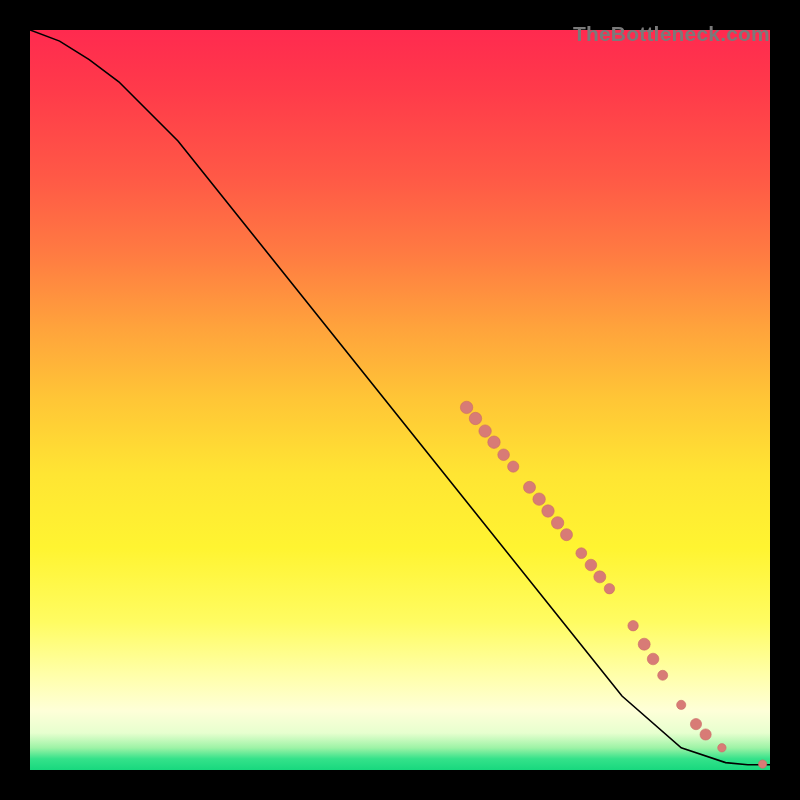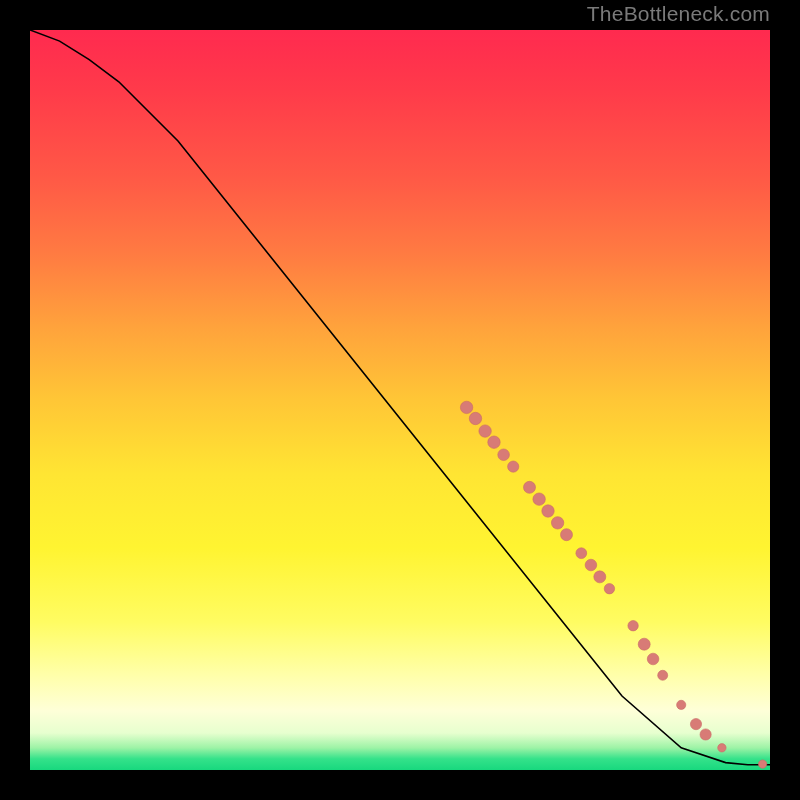--- a/index.html
+++ b/index.html
@@ -44,25 +44,25 @@
   }
   .svg-overlay {
     position: absolute;
     left: 30px;
     top: 30px;
     width: 740px;
     height: 740px;
   }
   .watermark {
     position: absolute;
-    top: 2px;
+    top: 22px;
     right: 30px;
     color: #7a7a7a;
     font-size: 21px;
-    font-weight: 400;
+    font-weight: 700;
     letter-spacing: 0.2px;
   }
 </style>
 </head>
 <body>
 
 <div class="frame">
   <div class="plot"></div>
 
   <svg class="svg-overlay" viewBox="0 0 740 740" preserveAspectRatio="none">

